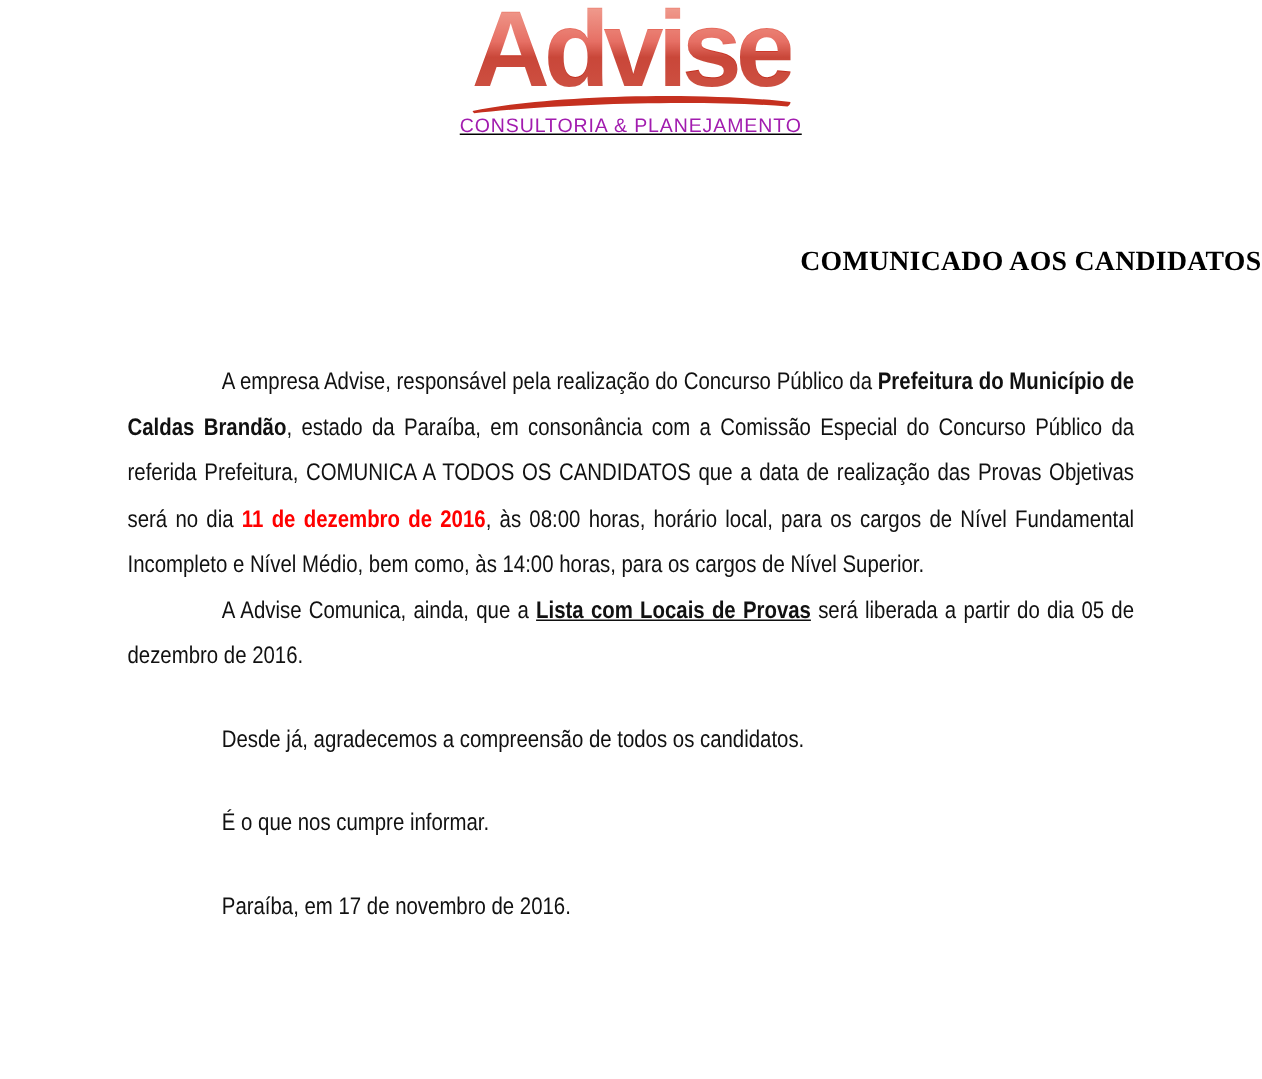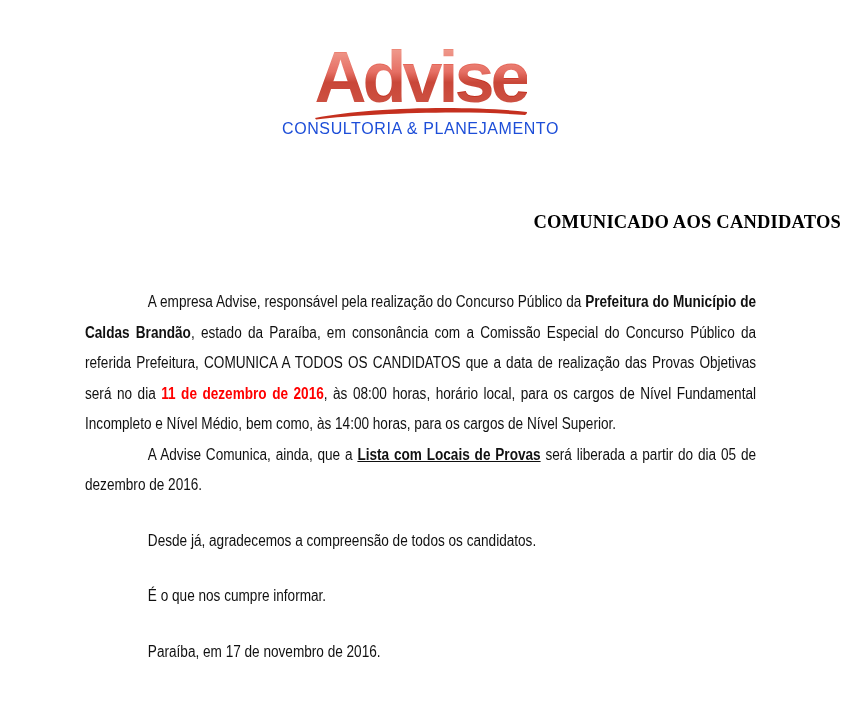--- a/index.html
+++ b/index.html
@@ -11,22 +11,22 @@
     position: relative;
     width: 841px;
     height: 719px;
     background: #ffffff;
     overflow: hidden;
     font-family: "Liberation Sans", sans-serif;
   }
 
   
   .logo {
-    padding-top: 44px;
     text-align: center;
+    text-decoration: underline;
   }
   .logo-word {
     display: inline-block;
     font-family: "Liberation Sans", sans-serif;
     font-weight: bold;
     font-size: 72px;
     line-height: 0.92;
     letter-spacing: -4px;
     background: linear-gradient(180deg, #f09484 0%, #e2574a 42%, #c02717 58%, #c63524 100%);
     -webkit-background-clip: text;
@@ -36,23 +36,23 @@
   }
   .logo-swoosh {
     display: block;
     margin: -4px auto 0 auto;
     width: 216px;
     height: 14px;
   }
   .logo-sub {
     display: block;
     margin-top: 0px;
-    font-size: 16px;
+    font-size: 13px;
     letter-spacing: 0.6px;
-    color: #1d4ed8;
+    color: #a21caf;
     font-weight: normal;
   }
 
   
   .doc-title {
     margin: 74px 0 0 0;
     text-align: right;
     font-family: "Liberation Serif", serif;
     font-weight: bold;
     font-size: 18.5px;

